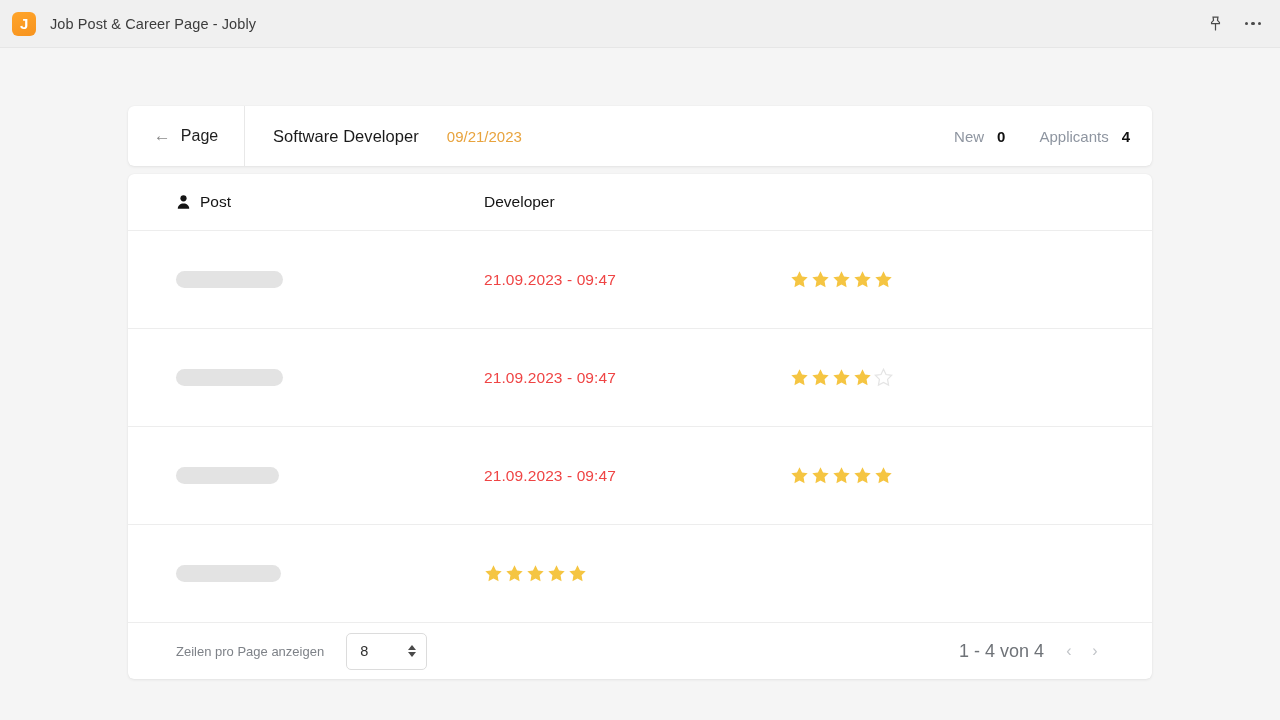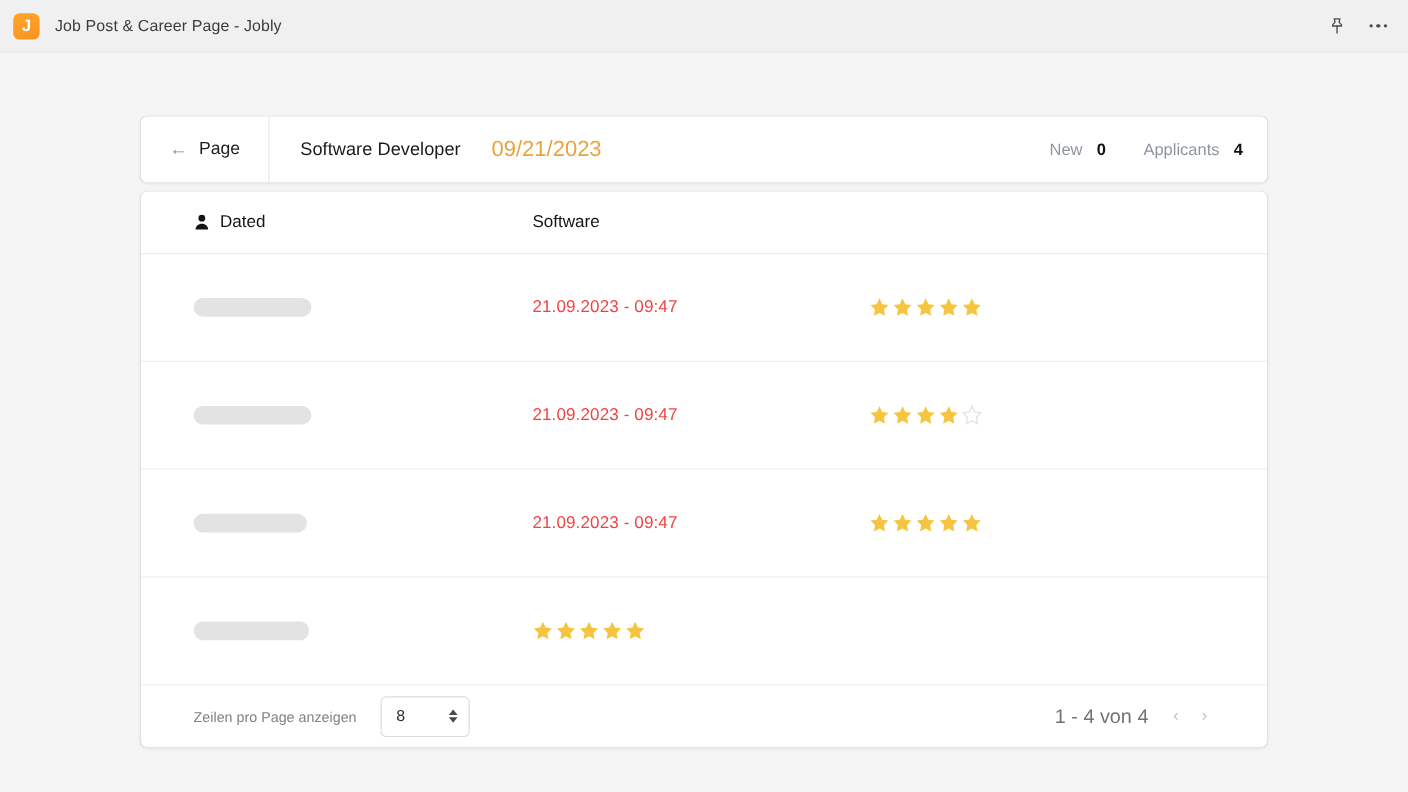--- a/index.html
+++ b/index.html
@@ -100,21 +100,21 @@
   }
   .job-title {
     font-size: 16.5px;
     color: #1a1a1a;
     display: flex;
     align-items: center;
     padding-left: 28px;
     letter-spacing: 0.05px;
   }
   .job-date {
-    font-size: 20px;
+    font-size: 15px;
     color: #e8a33d;
     display: flex;
     align-items: center;
     padding-left: 28px;
   }
   .header-spacer { flex: 1 1 auto; }
   .stat {
     display: flex;
     align-items: center;
     gap: 13px;
@@ -256,24 +256,24 @@
     <div class="card table-card">
 
       <div class="t-row th">
         <div class="c c-name">
           <span class="person-icon">
             <svg width="15" height="16" viewBox="0 0 16 17" fill="#141414">
               <circle cx="8" cy="4.6" r="3.3"></circle>
               <path d="M1.9 15.6c0-3.4 2.7-5.6 6.1-5.6s6.1 2.2 6.1 5.6z"></path>
             </svg>
           </span>
-          <span>Dated</span>
+          <span>Post</span>
         </div>
         <div class="c c-rate">
-          <span>Software</span>
+          <span>Developer</span>
         </div>
       </div>
 
       <div id="rows-host">
           <div class="t-row tr">
             <div class="c-name">
               <span class="name-ph" style="width: 107px;"></span>
             </div>
             <div class="c-date date-cell">21.09.2023 - 09:47</div>
             <div class="c-rate">

